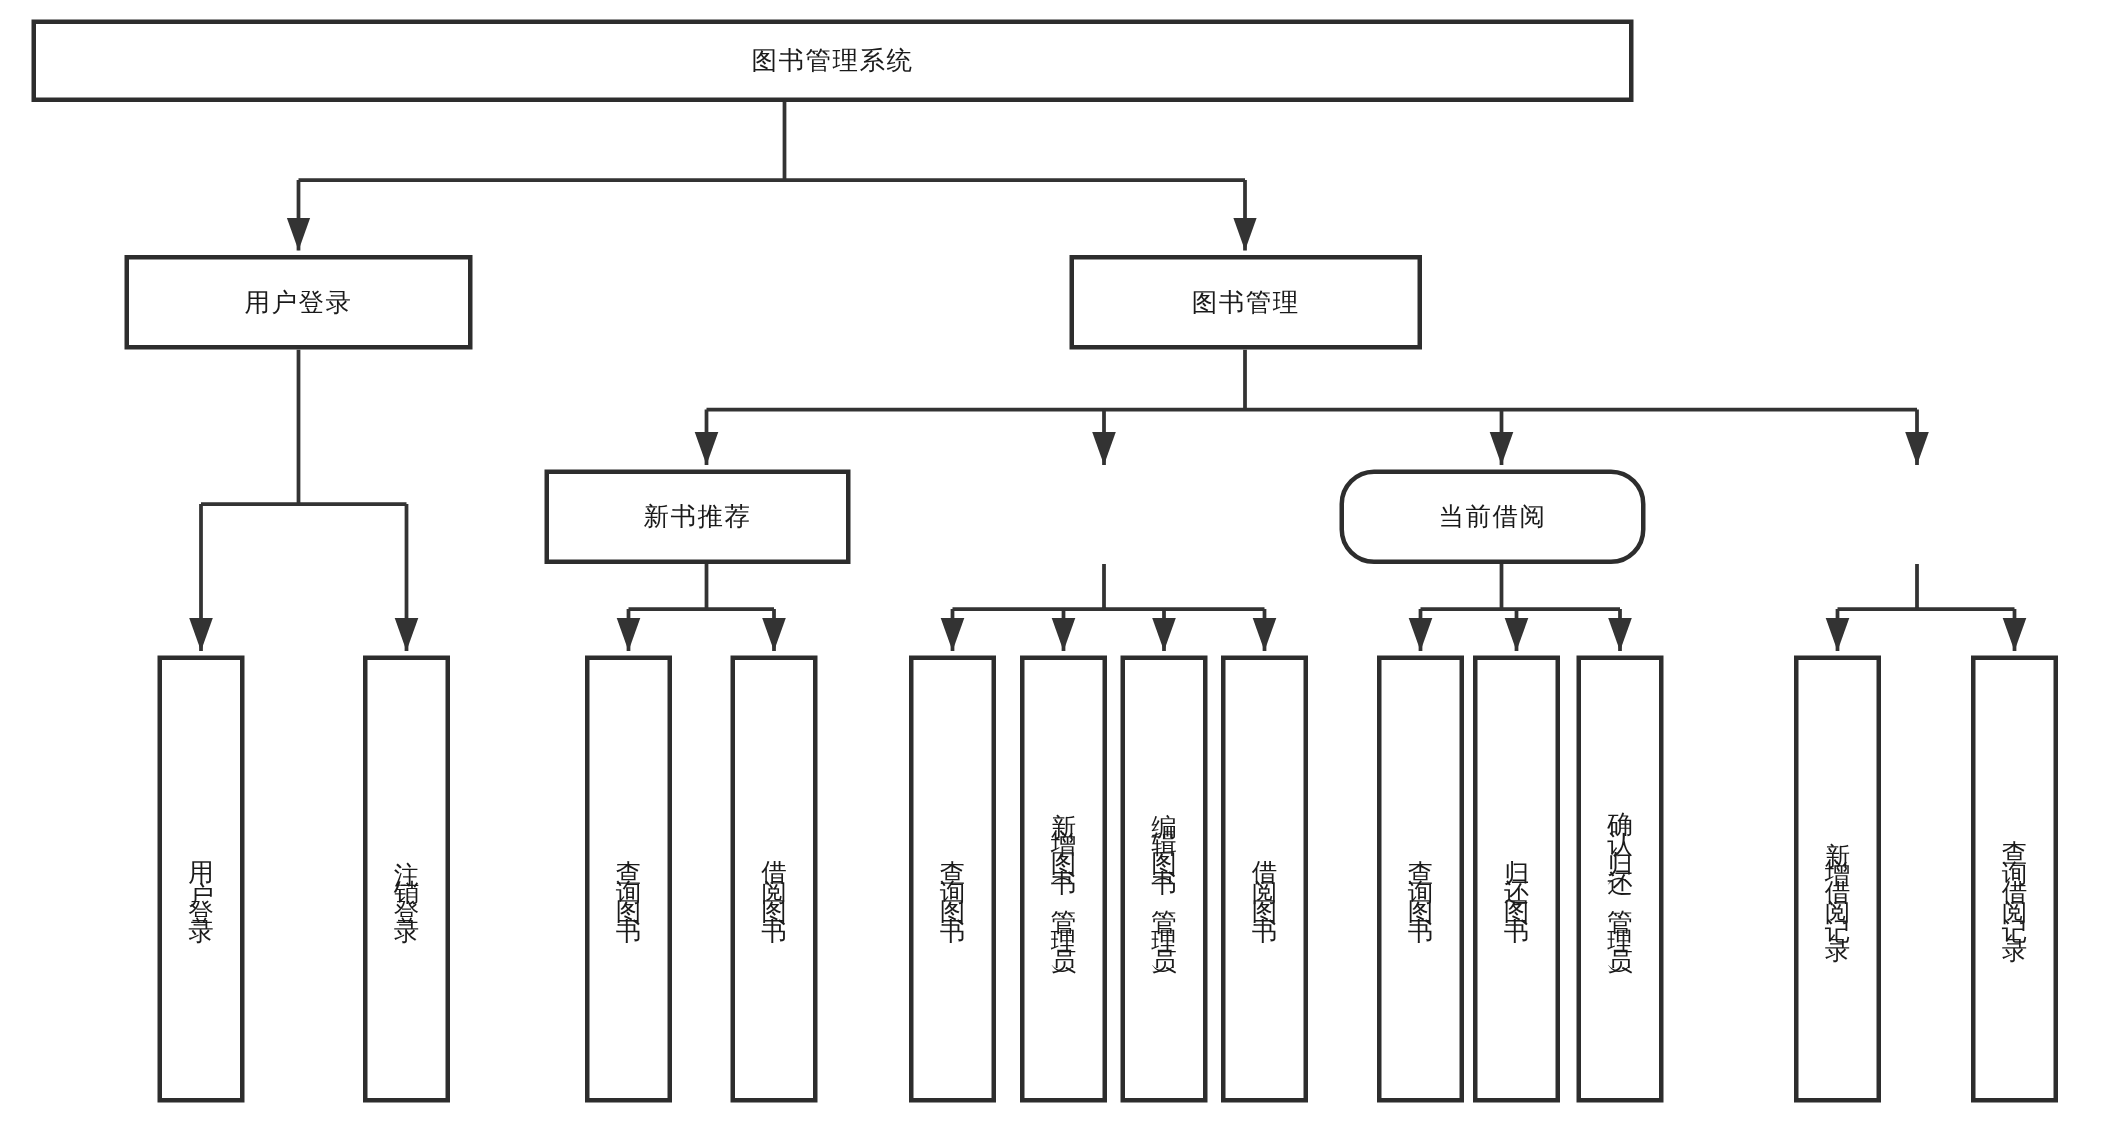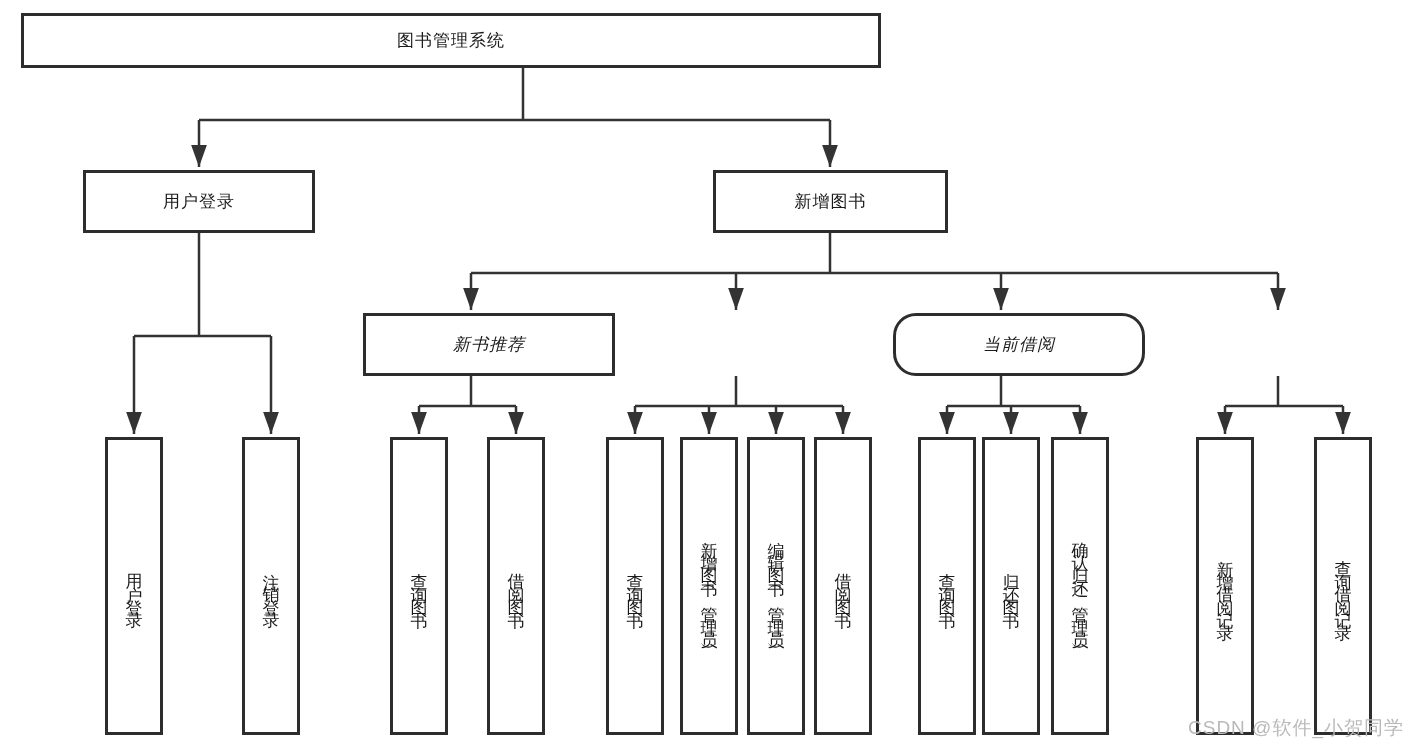--- a/index.html
+++ b/index.html
@@ -30,24 +30,24 @@
     display: flex;
     align-items: center;
     justify-content: center;
     color: #1a1a1a;
     font-size: 17px;
     letter-spacing: 1px;
     white-space: nowrap;
   }
   .root {
     left: 21px; top: 13px;
-    width: 860px; height: 55px;
+    width: 1068px; height: 55px;
   }
   .lvl2 { top: 170px; height: 63px; }
-  .lvl3 { top: 313px; height: 63px; width: 252px; font-style: italic; }
+  .lvl3 { top: 313px; height: 63px; width: 204px; }
   .leaf {
     top: 437px;
     width: 58px; height: 298px;
   }
   .leaf span {
     writing-mode: vertical-lr;
     text-orientation: mixed;
     letter-spacing: 13px;
     line-height: 1;
     font-size: 17px;
@@ -106,21 +106,21 @@
 
       <path d="M1278,376 V406 M1225,406 H1343"></path>
       <line x1="1225" y1="406" x2="1225" y2="434" marker-end="url(#ah)"></line>
       <line x1="1343" y1="406" x2="1343" y2="434" marker-end="url(#ah)"></line>
     </g>
   </svg>
 
   <div class="node root">图书管理系统</div>
 
   <div class="node lvl2" style="left:83px; width:232px;">用户登录</div>
-  <div class="node lvl2" style="left:713px; width:235px;">新增图书</div>
+  <div class="node lvl2" style="left:713px; width:235px;">图书管理</div>
 
   <div class="node lvl3" style="left:363px;">新书推荐</div>
   <div class="node lvl3" style="left:893px;border-radius:23px;">当前借阅</div>
 
   <div class="node leaf" style="left:105px;">
     <span>用户登录</span>
   </div>
   <div class="node leaf" style="left:242px;">
     <span>注销登录</span>
   </div>
@@ -151,14 +151,13 @@
   <div class="node leaf" style="left:1051px;">
     <span>确认归还（管理员）</span>
   </div>
   <div class="node leaf" style="left:1196px;">
     <span>新增借阅记录</span>
   </div>
   <div class="node leaf" style="left:1314px;">
     <span>查询借阅记录</span>
   </div>
 
-  <div class="watermark">CSDN @软件_小贺同学</div>
 </div>
 
 </body></html>

